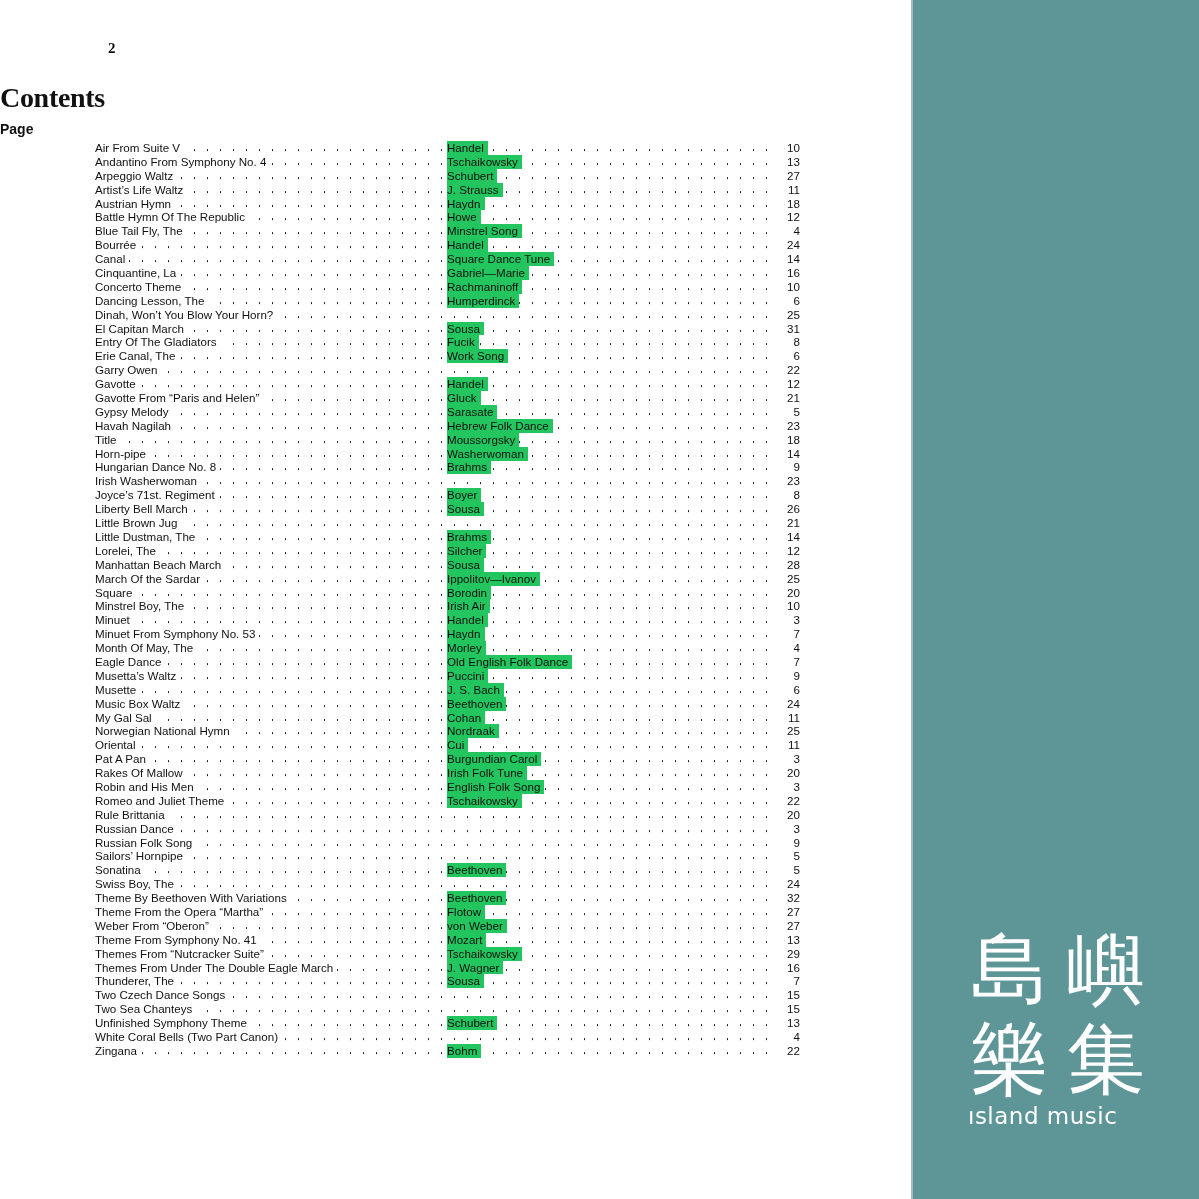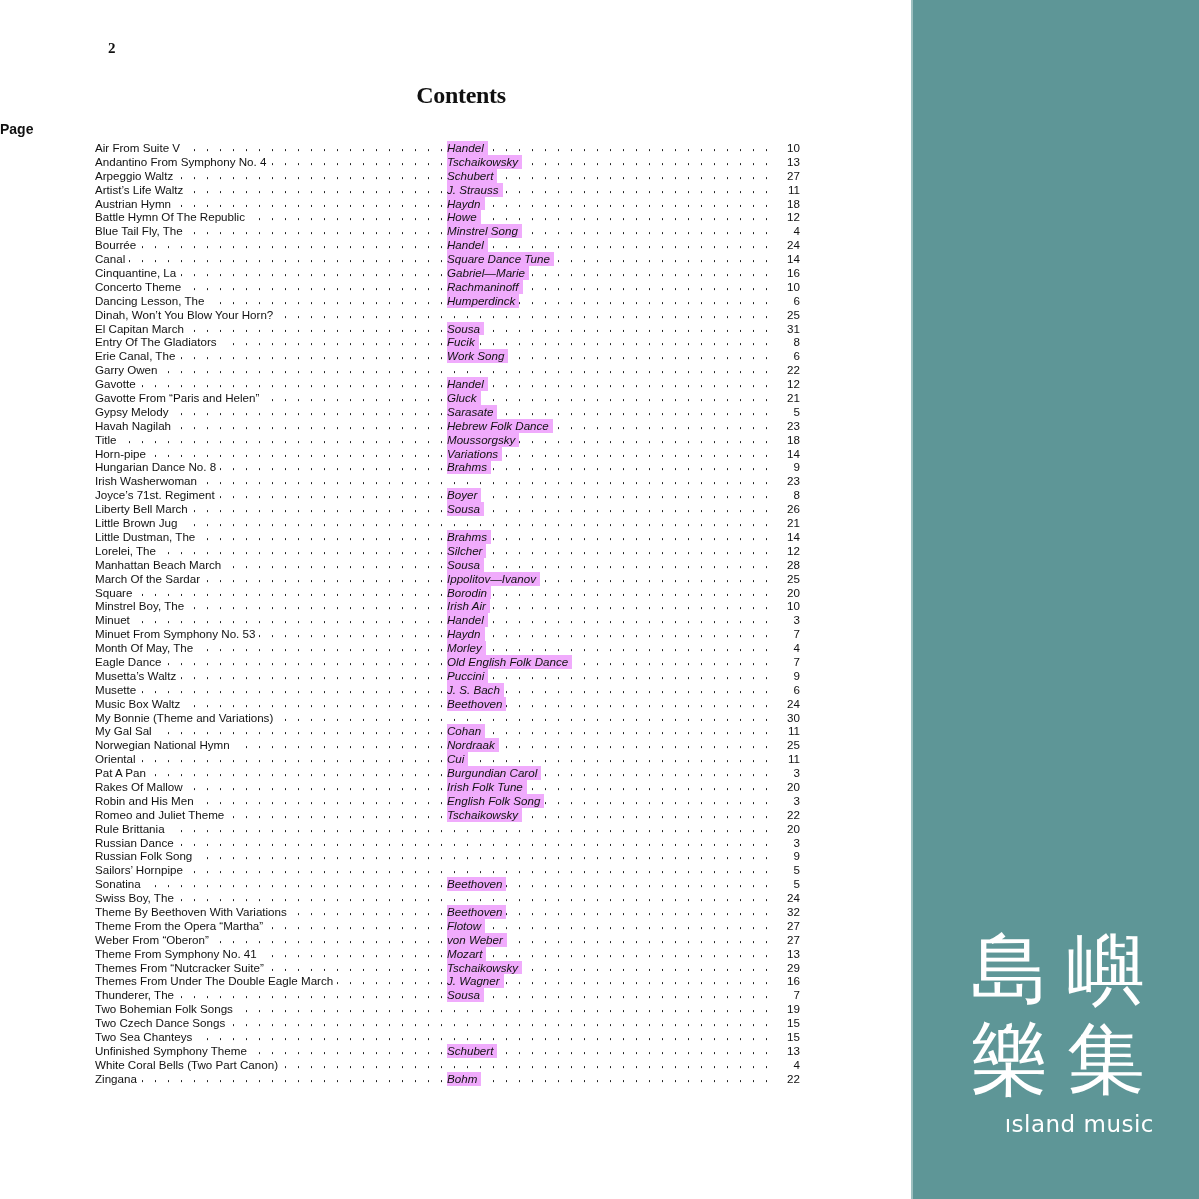--- a/index.html
+++ b/index.html
@@ -11,22 +11,22 @@
   }
   .page {
     position: absolute; left: 0; top: 0; width: 911px; height: 1199px;
     background: #ffffff;
   }
   .page-number {
     position: absolute; left: 108px; top: 40px;
     font-family: "Liberation Serif", serif; font-size: 15px; font-weight: bold;
   }
   .contents-title {
-    position: absolute; left: 0; width: 922px; top: 82px; text-align: center;
-    font-family: "Liberation Serif", serif; font-size: 24px; font-weight: bold;
+    position: absolute; left: 0; width: 922px; top: 82px; text-align: left;
+    font-family: "Liberation Serif", serif; font-size: 28px; font-weight: bold;
     letter-spacing: -0.3px;
   }
   .col-head {
     position: absolute; top: 121px; font-size: 14px; font-weight: bold;
   }
   .col-head.title { left: 110px; }
   .col-head.page { right: calc(911px - 812px); }
   .toc {
     position: absolute; left: 95px; top: 141px; width: 705px;
   }
@@ -37,22 +37,21 @@
   .dots {
     position: absolute; left: 0; right: 26px; top: 0; height: 13.9px;
     background-image: radial-gradient(circle, #222 0.8px, transparent 1px);
     background-size: 13px 13.9px;
     background-position: 2px 2px;
   }
   .t {
     position: absolute; left: 0; top: 0; background: #fff; padding-right: 4px;
   }
   .c {
-    position: absolute; left: 352px; top: 0; background: #f0abfc; padding-right: 4px;
-    font-style: italic;
+    position: absolute; left: 352px; top: 0; background: #22c55e; padding-right: 4px;
   }
   .p {
     position: absolute; right: 0; top: 0; text-align: right; background: #fff; padding-left: 3px;
   }
   .brand {
     position: absolute; left: 911px; top: 0; width: 288px; height: 1199px;
     background: #5e9697;
   }
   .brand .edge {
     position: absolute; left: 0; top: 0; width: 2px; height: 100%; background: #9dbfbf;
@@ -60,22 +59,22 @@
   .logo {
     position: absolute; left: 53px; top: 925px; width: 190px; color: #ffffff;
   }
   .logo-chars {
     display: grid; grid-template-columns: 92px 92px; grid-template-rows: 88px 88px;
     column-gap: 4px; row-gap: 2px;
     font-family: "DejaVu Sans", sans-serif; font-size: 78px; line-height: 88px;
     text-align: center; font-weight: 300;
   }
   .logo-en {
-    margin-top: 8px; font-family: "DejaVu Sans", sans-serif; font-size: 23px;
-    letter-spacing: 0.5px; text-align: right; padding-left: 4px;
+    margin-top: 0; font-family: "DejaVu Sans", sans-serif; font-size: 23px;
+    letter-spacing: 0.5px; text-align: left; padding-left: 4px;
   }
 </style>
 </head>
 <body>
 
 <div class="page">
   <div class="page-number">2</div>
   <div class="contents-title">Contents</div>
   <div class="col-head title">Title</div>
   <div class="col-head page">Page</div>
@@ -206,21 +205,21 @@
       </div>
       <div class="row">
         <div class="dots"></div>
         <span class="t">Title</span>
         <span class="c">Moussorgsky</span>
         <span class="p">18</span>
       </div>
       <div class="row">
         <div class="dots"></div>
         <span class="t">Horn-pipe</span>
-        <span class="c">Variations</span>
+        <span class="c">Washerwoman</span>
         <span class="p">14</span>
       </div>
       <div class="row">
         <div class="dots"></div>
         <span class="t">Hungarian Dance No. 8</span>
         <span class="c">Brahms</span>
         <span class="p">9</span>
       </div>
       <div class="row">
         <div class="dots"></div>
@@ -317,25 +316,20 @@
         <span class="p">6</span>
       </div>
       <div class="row">
         <div class="dots"></div>
         <span class="t">Music Box Waltz</span>
         <span class="c">Beethoven</span>
         <span class="p">24</span>
       </div>
       <div class="row">
         <div class="dots"></div>
-        <span class="t">My Bonnie (Theme and Variations)</span>
-        <span class="p">30</span>
-      </div>
-      <div class="row">
-        <div class="dots"></div>
         <span class="t">My Gal Sal</span>
         <span class="c">Cohan</span>
         <span class="p">11</span>
       </div>
       <div class="row">
         <div class="dots"></div>
         <span class="t">Norwegian National Hymn</span>
         <span class="c">Nordraak</span>
         <span class="p">25</span>
       </div>
@@ -434,25 +428,20 @@
         <div class="dots"></div>
         <span class="t">Themes From Under The Double Eagle March</span>
         <span class="c">J. Wagner</span>
         <span class="p">16</span>
       </div>
       <div class="row">
         <div class="dots"></div>
         <span class="t">Thunderer, The</span>
         <span class="c">Sousa</span>
         <span class="p">7</span>
-      </div>
-      <div class="row">
-        <div class="dots"></div>
-        <span class="t">Two Bohemian Folk Songs</span>
-        <span class="p">19</span>
       </div>
       <div class="row">
         <div class="dots"></div>
         <span class="t">Two Czech Dance Songs</span>
         <span class="p">15</span>
       </div>
       <div class="row">
         <div class="dots"></div>
         <span class="t">Two Sea Chanteys</span>
         <span class="p">15</span>

